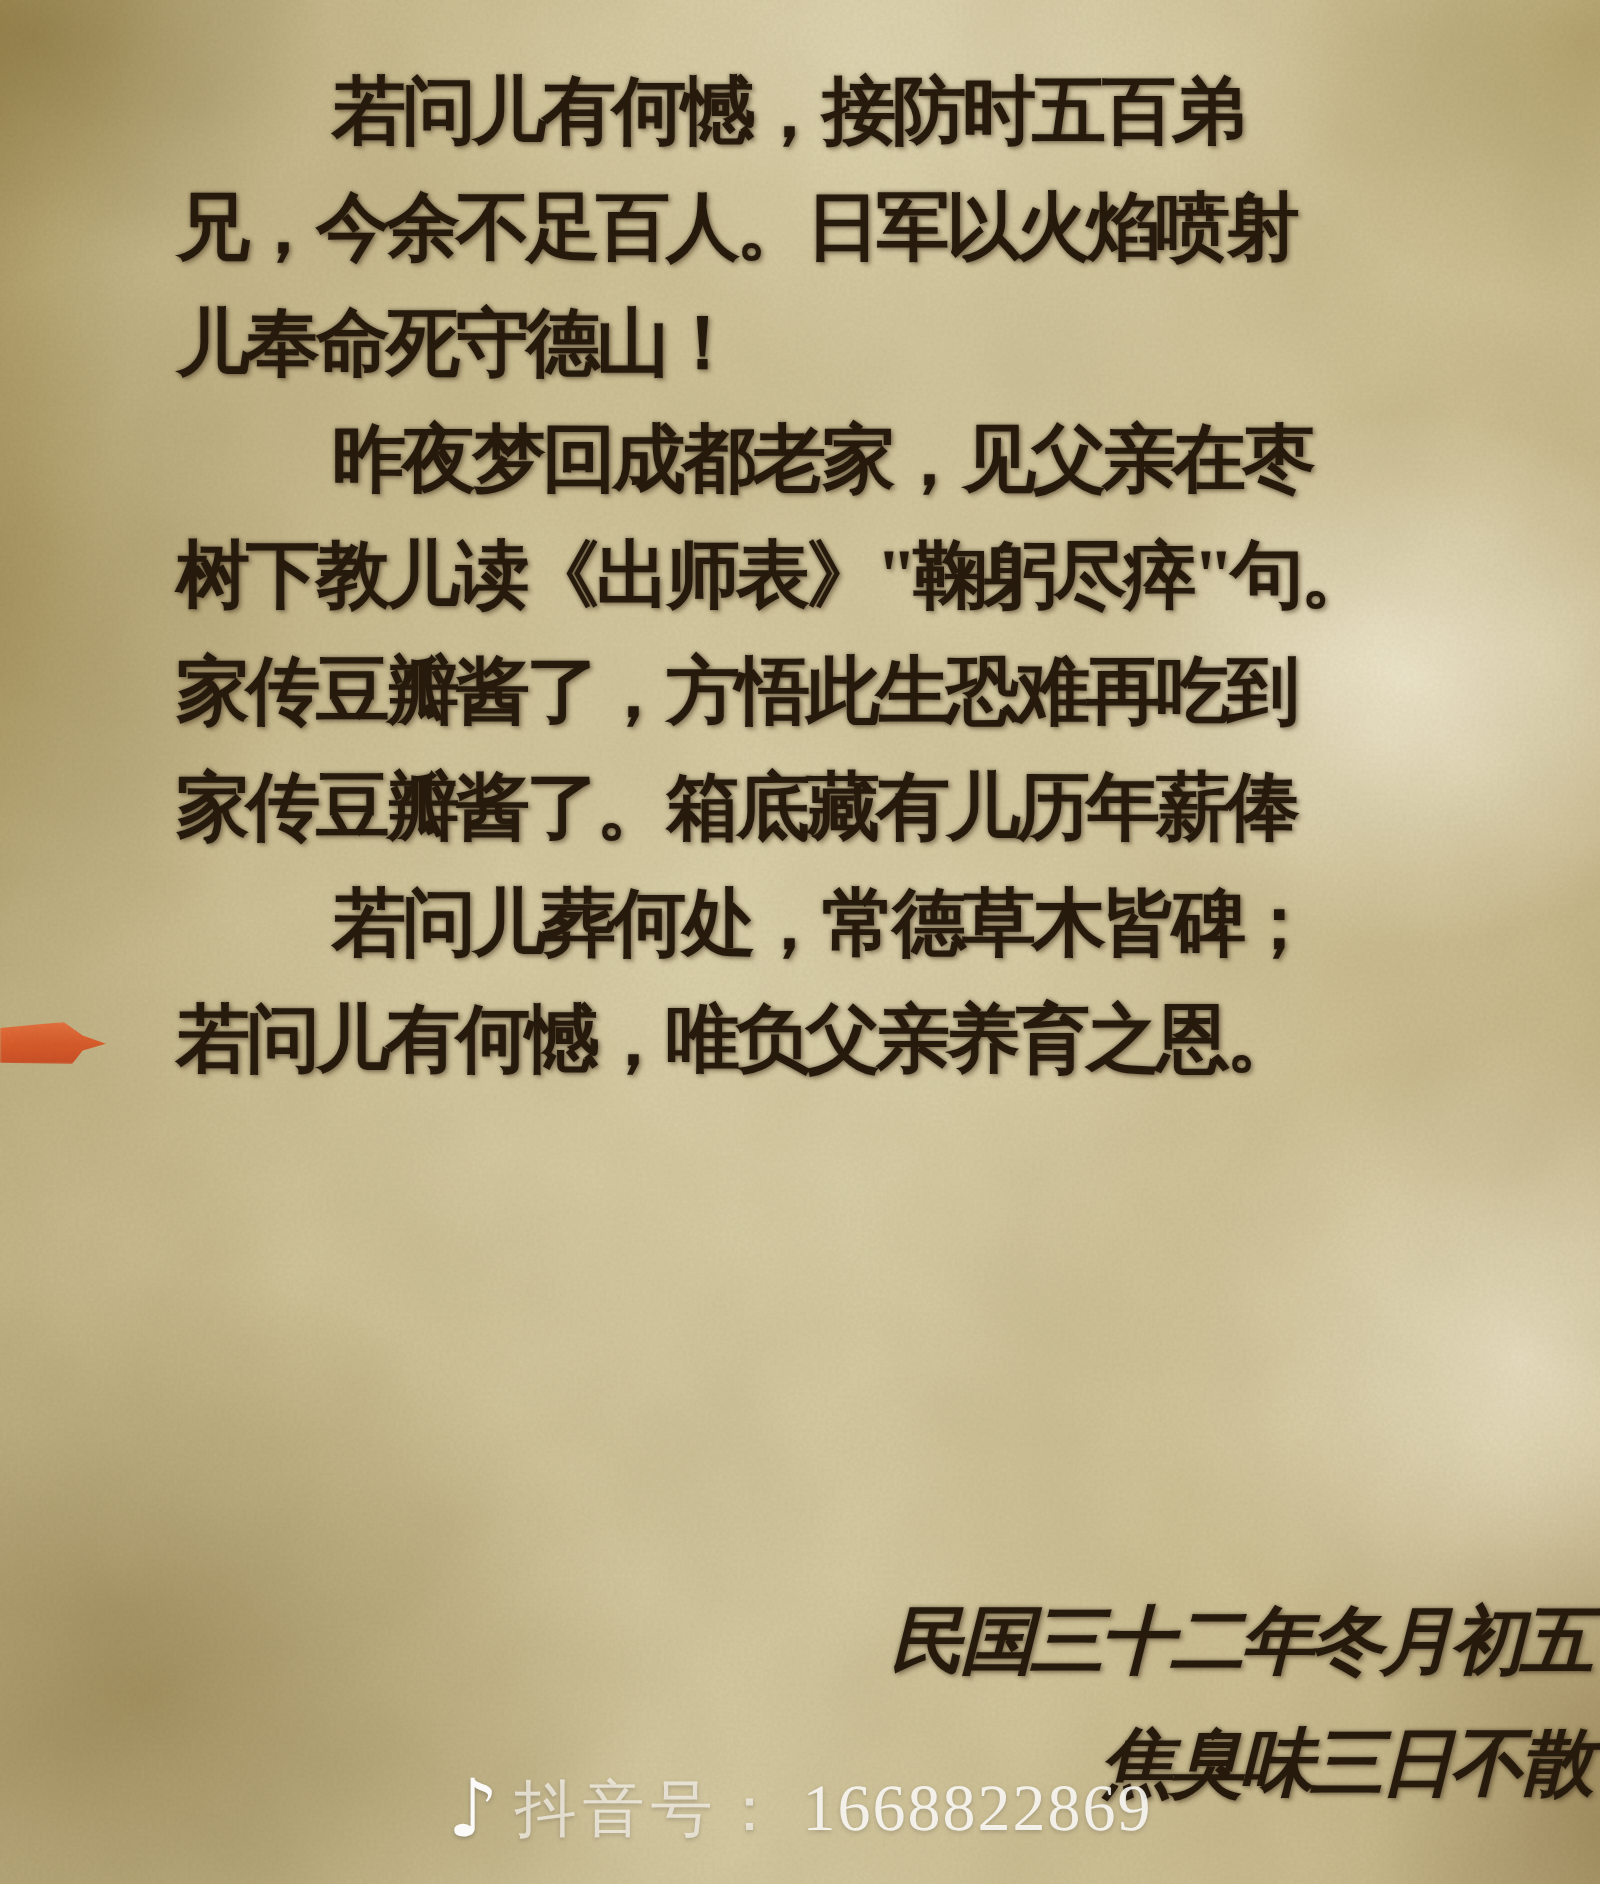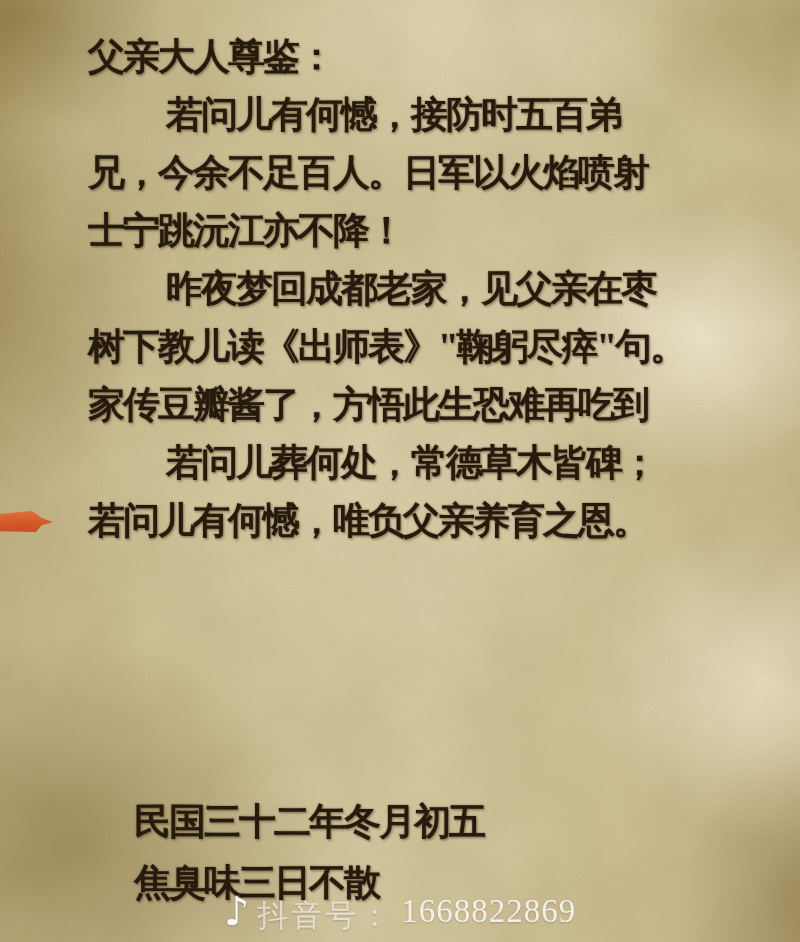--- a/index.html
+++ b/index.html
@@ -37,21 +37,21 @@
     color:#271b0d;font-weight:700;
   }
   .line{
     font-size:37px;line-height:58px;letter-spacing:-2px;white-space:nowrap;
     text-shadow:0 0 2px rgba(38,26,12,.55),1.5px 1.5px 2px rgba(92,72,46,.35);
     filter:blur(.3px);
   }
   .line.indent{padding-left:78px;}
   .signature{
     position:absolute;left:134px;right:5px;top:791px;z-index:2;
-    text-align:left;color:#271b0d;font-weight:700;
+    text-align:right;color:#271b0d;font-weight:700;font-style:italic;
   }
   .sig-line{
     font-size:37px;line-height:61px;letter-spacing:-2px;white-space:nowrap;
     text-shadow:0 0 2px rgba(38,26,12,.55),1.5px 1.5px 2px rgba(92,72,46,.35);
     filter:blur(.3px);
   }
   .watermark{
     position:absolute;left:0;right:0;top:885px;z-index:7;
     display:flex;justify-content:center;align-items:center;gap:8px;
     pointer-events:none;
@@ -60,45 +60,44 @@
     font-size:40px;line-height:40px;color:#ffffff;opacity:.95;
     text-shadow:0 1px 2px rgba(90,85,75,.45);
     font-family:"DejaVu Sans",sans-serif;
     filter:blur(.2px);
   }
   .wm-label{
     font-size:31px;line-height:40px;letter-spacing:3px;
     color:rgba(246,244,238,.72);
     text-shadow:0 1px 2px rgba(110,100,85,.4);
     filter:blur(.3px);
-    margin-top:11px;
   }
   .wm-id{
     font-size:33px;line-height:40px;letter-spacing:1px;
     color:rgba(252,251,247,.88);
     font-family:Liberation Serif, serif;
     text-shadow:0 1px 2px rgba(110,100,85,.4);
     filter:blur(.3px);
   }
 </style>
 </head>
 <body>
 
 <div class="page">
 
   <div class="accent-mark"></div>
 
   <div class="letter-body">
-      <div class="line">父亲大人尊鉴：</div>
       <div class="line indent">若问儿有何憾，接防时五百弟</div>
       <div class="line">兄，今余不足百人。日军以火焰喷射</div>
-      <div class="line">士宁跳沅江亦不降！</div>
+      <div class="line">儿奉命死守德山！</div>
       <div class="line indent">昨夜梦回成都老家，见父亲在枣</div>
       <div class="line">树下教儿读《出师表》"鞠躬尽瘁"句。</div>
       <div class="line">家传豆瓣酱了，方悟此生恐难再吃到</div>
+      <div class="line">家传豆瓣酱了。箱底藏有儿历年薪俸</div>
       <div class="line indent">若问儿葬何处，常德草木皆碑；</div>
       <div class="line">若问儿有何憾，唯负父亲养育之恩。</div>
     </div>
 
   <div class="signature">
     <div class="sig-line">民国三十二年冬月初五</div>
     <div class="sig-line">焦臭味三日不散</div>
   </div>
 
   <svg class="noise" width="800" height="942" aria-hidden="true">

